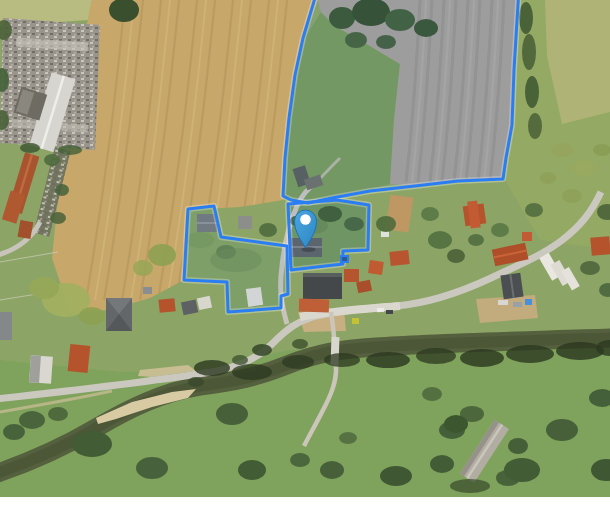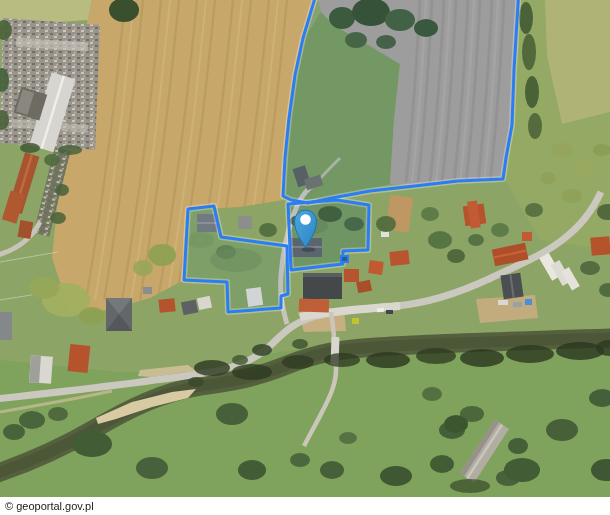--- a/index.html
+++ b/index.html
@@ -293,16 +293,13 @@
       </g>
 
       <g id="marker" transform="translate(305.5,248)">
         <ellipse cx="3" cy="1.5" rx="7" ry="2.5" fill="rgba(0,0,0,0.25)"></ellipse>
         <path id="pin-body" d="M0,0 C-3.8,-7.5 -11,-15.2 -11,-27 A11,11 0 1 1 11,-27 C11,-15.2 3.8,-7.5 0,0 Z" fill="url(#pinGrad)" stroke="#1D72B5" stroke-width="1"></path>
         <circle id="pin-dot" cx="0" cy="-28.5" r="5.3" fill="#FFFFFF"></circle>
       </g>
     </svg>
   </div>
 
-  <div id="footer">
-    <span>© geoportal.gov.pl</span>
-  </div>
 </div>
 
 </body></html>

